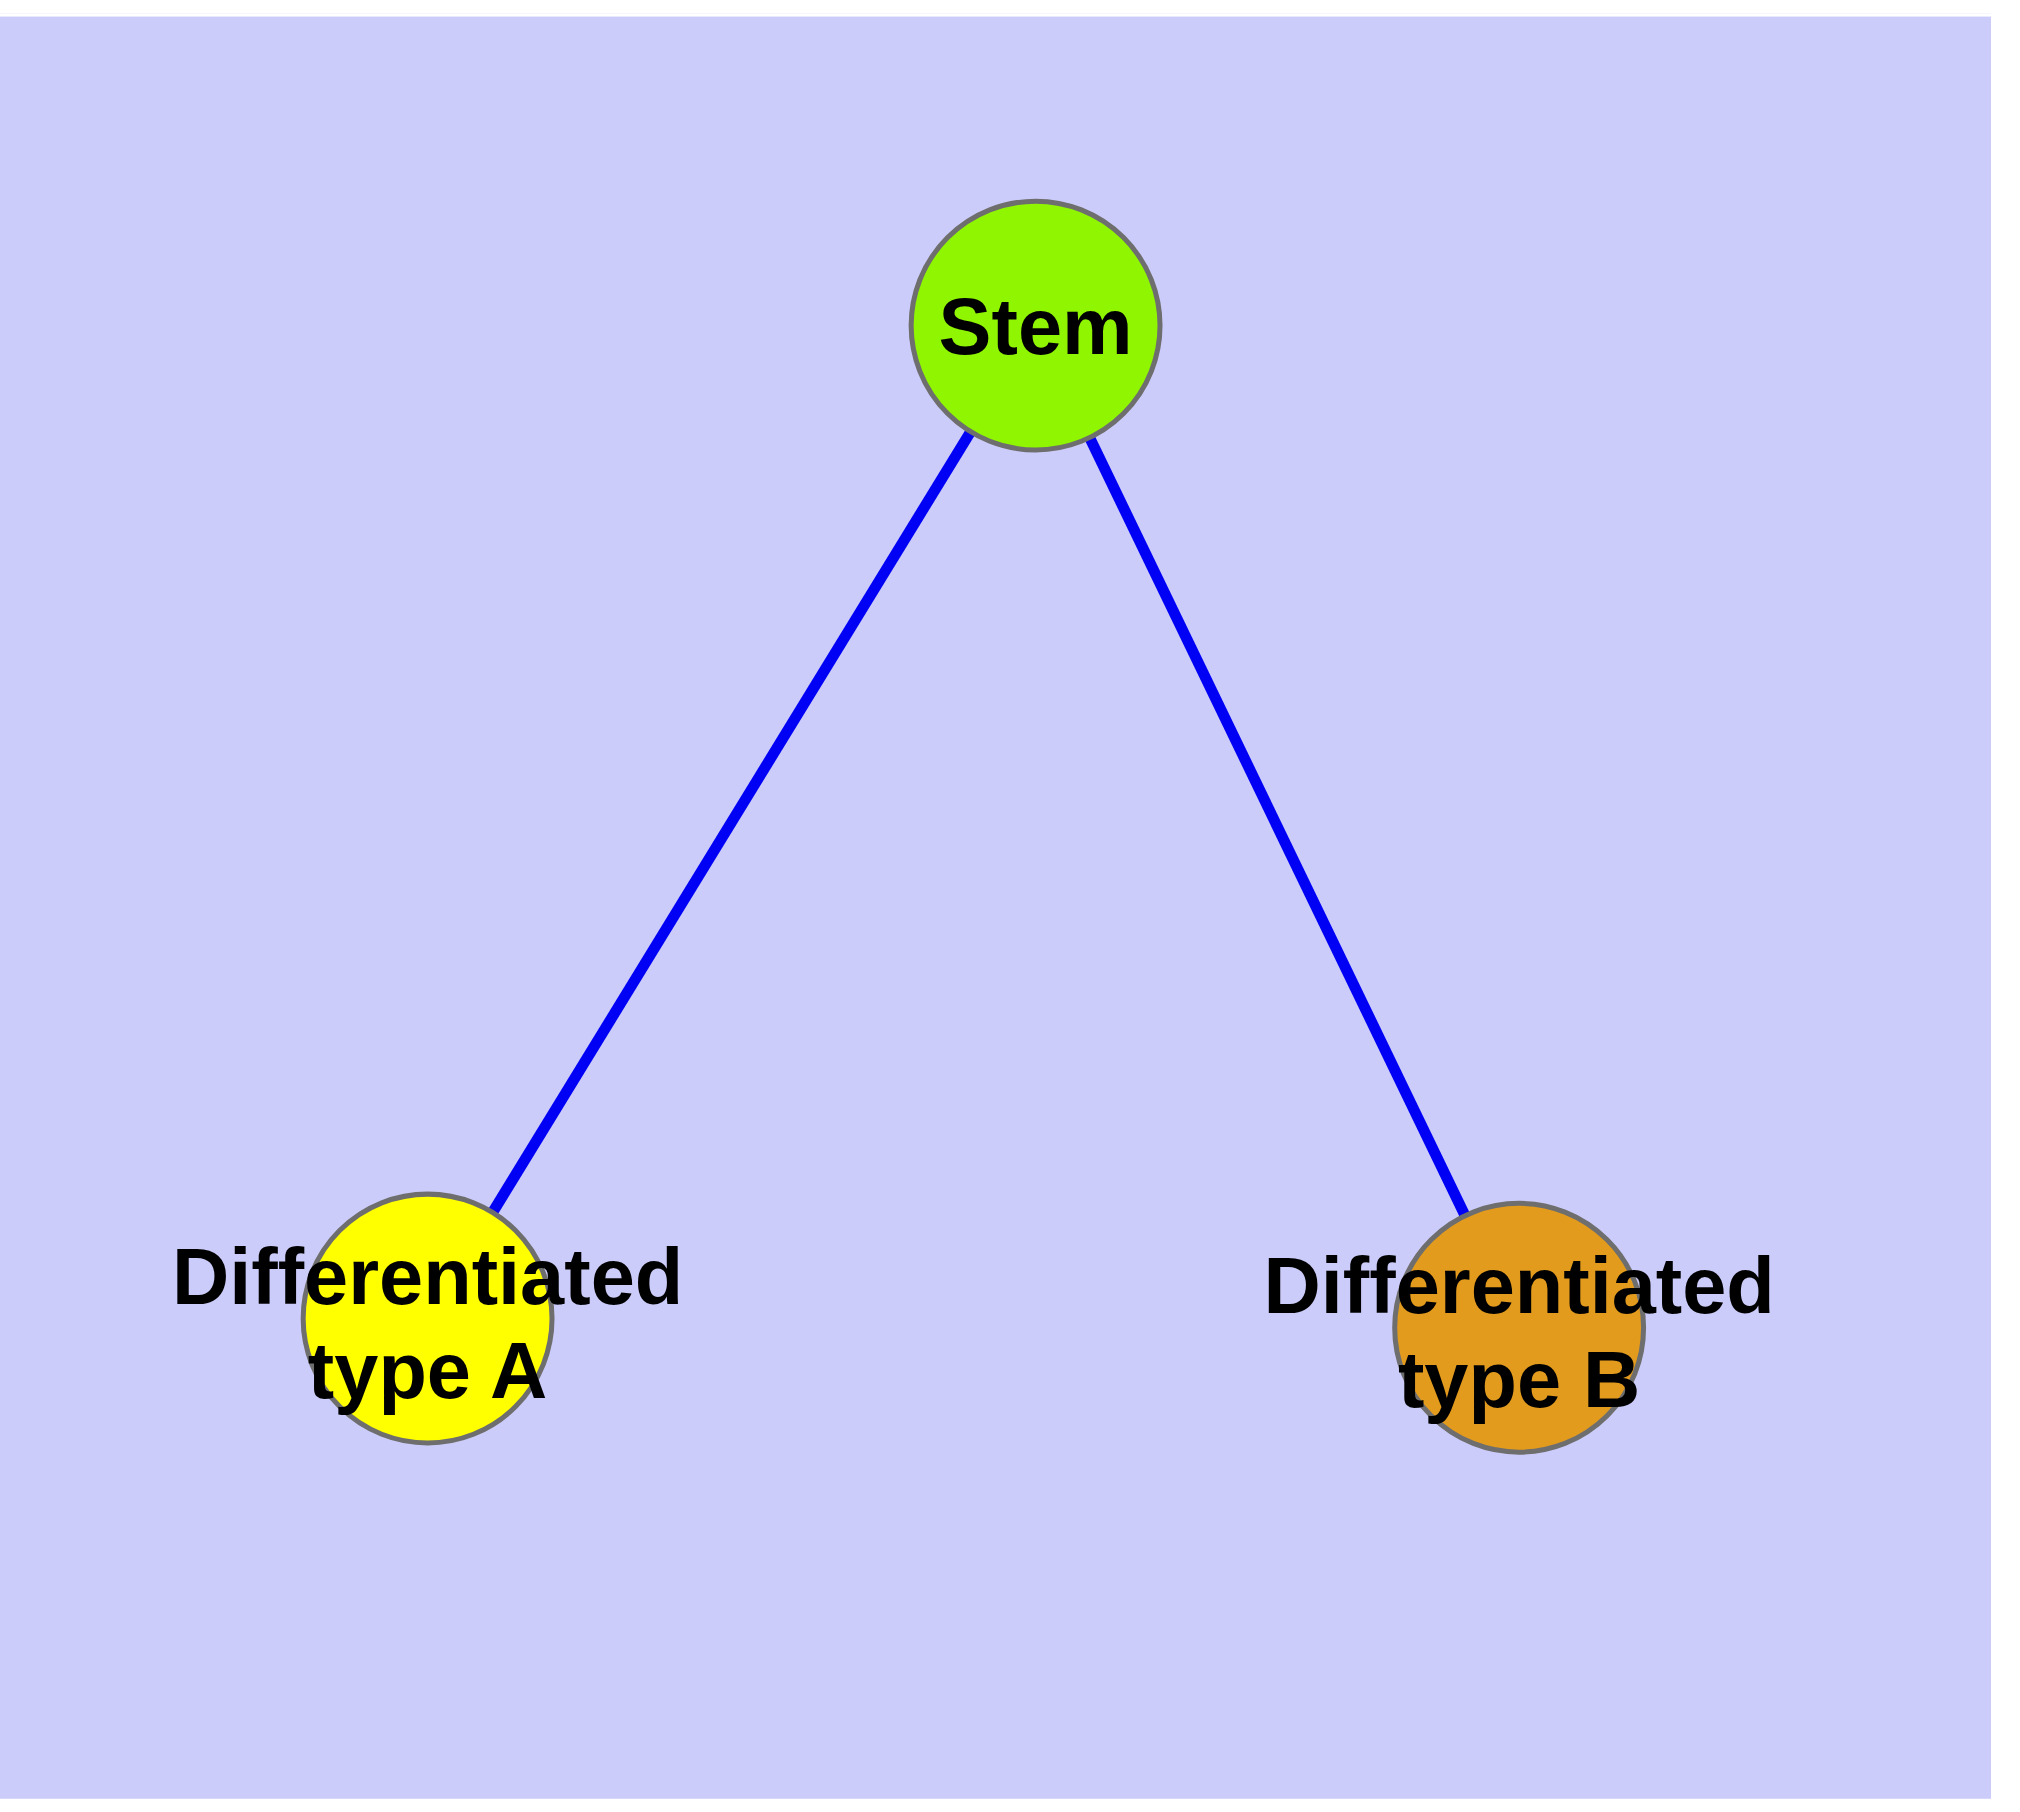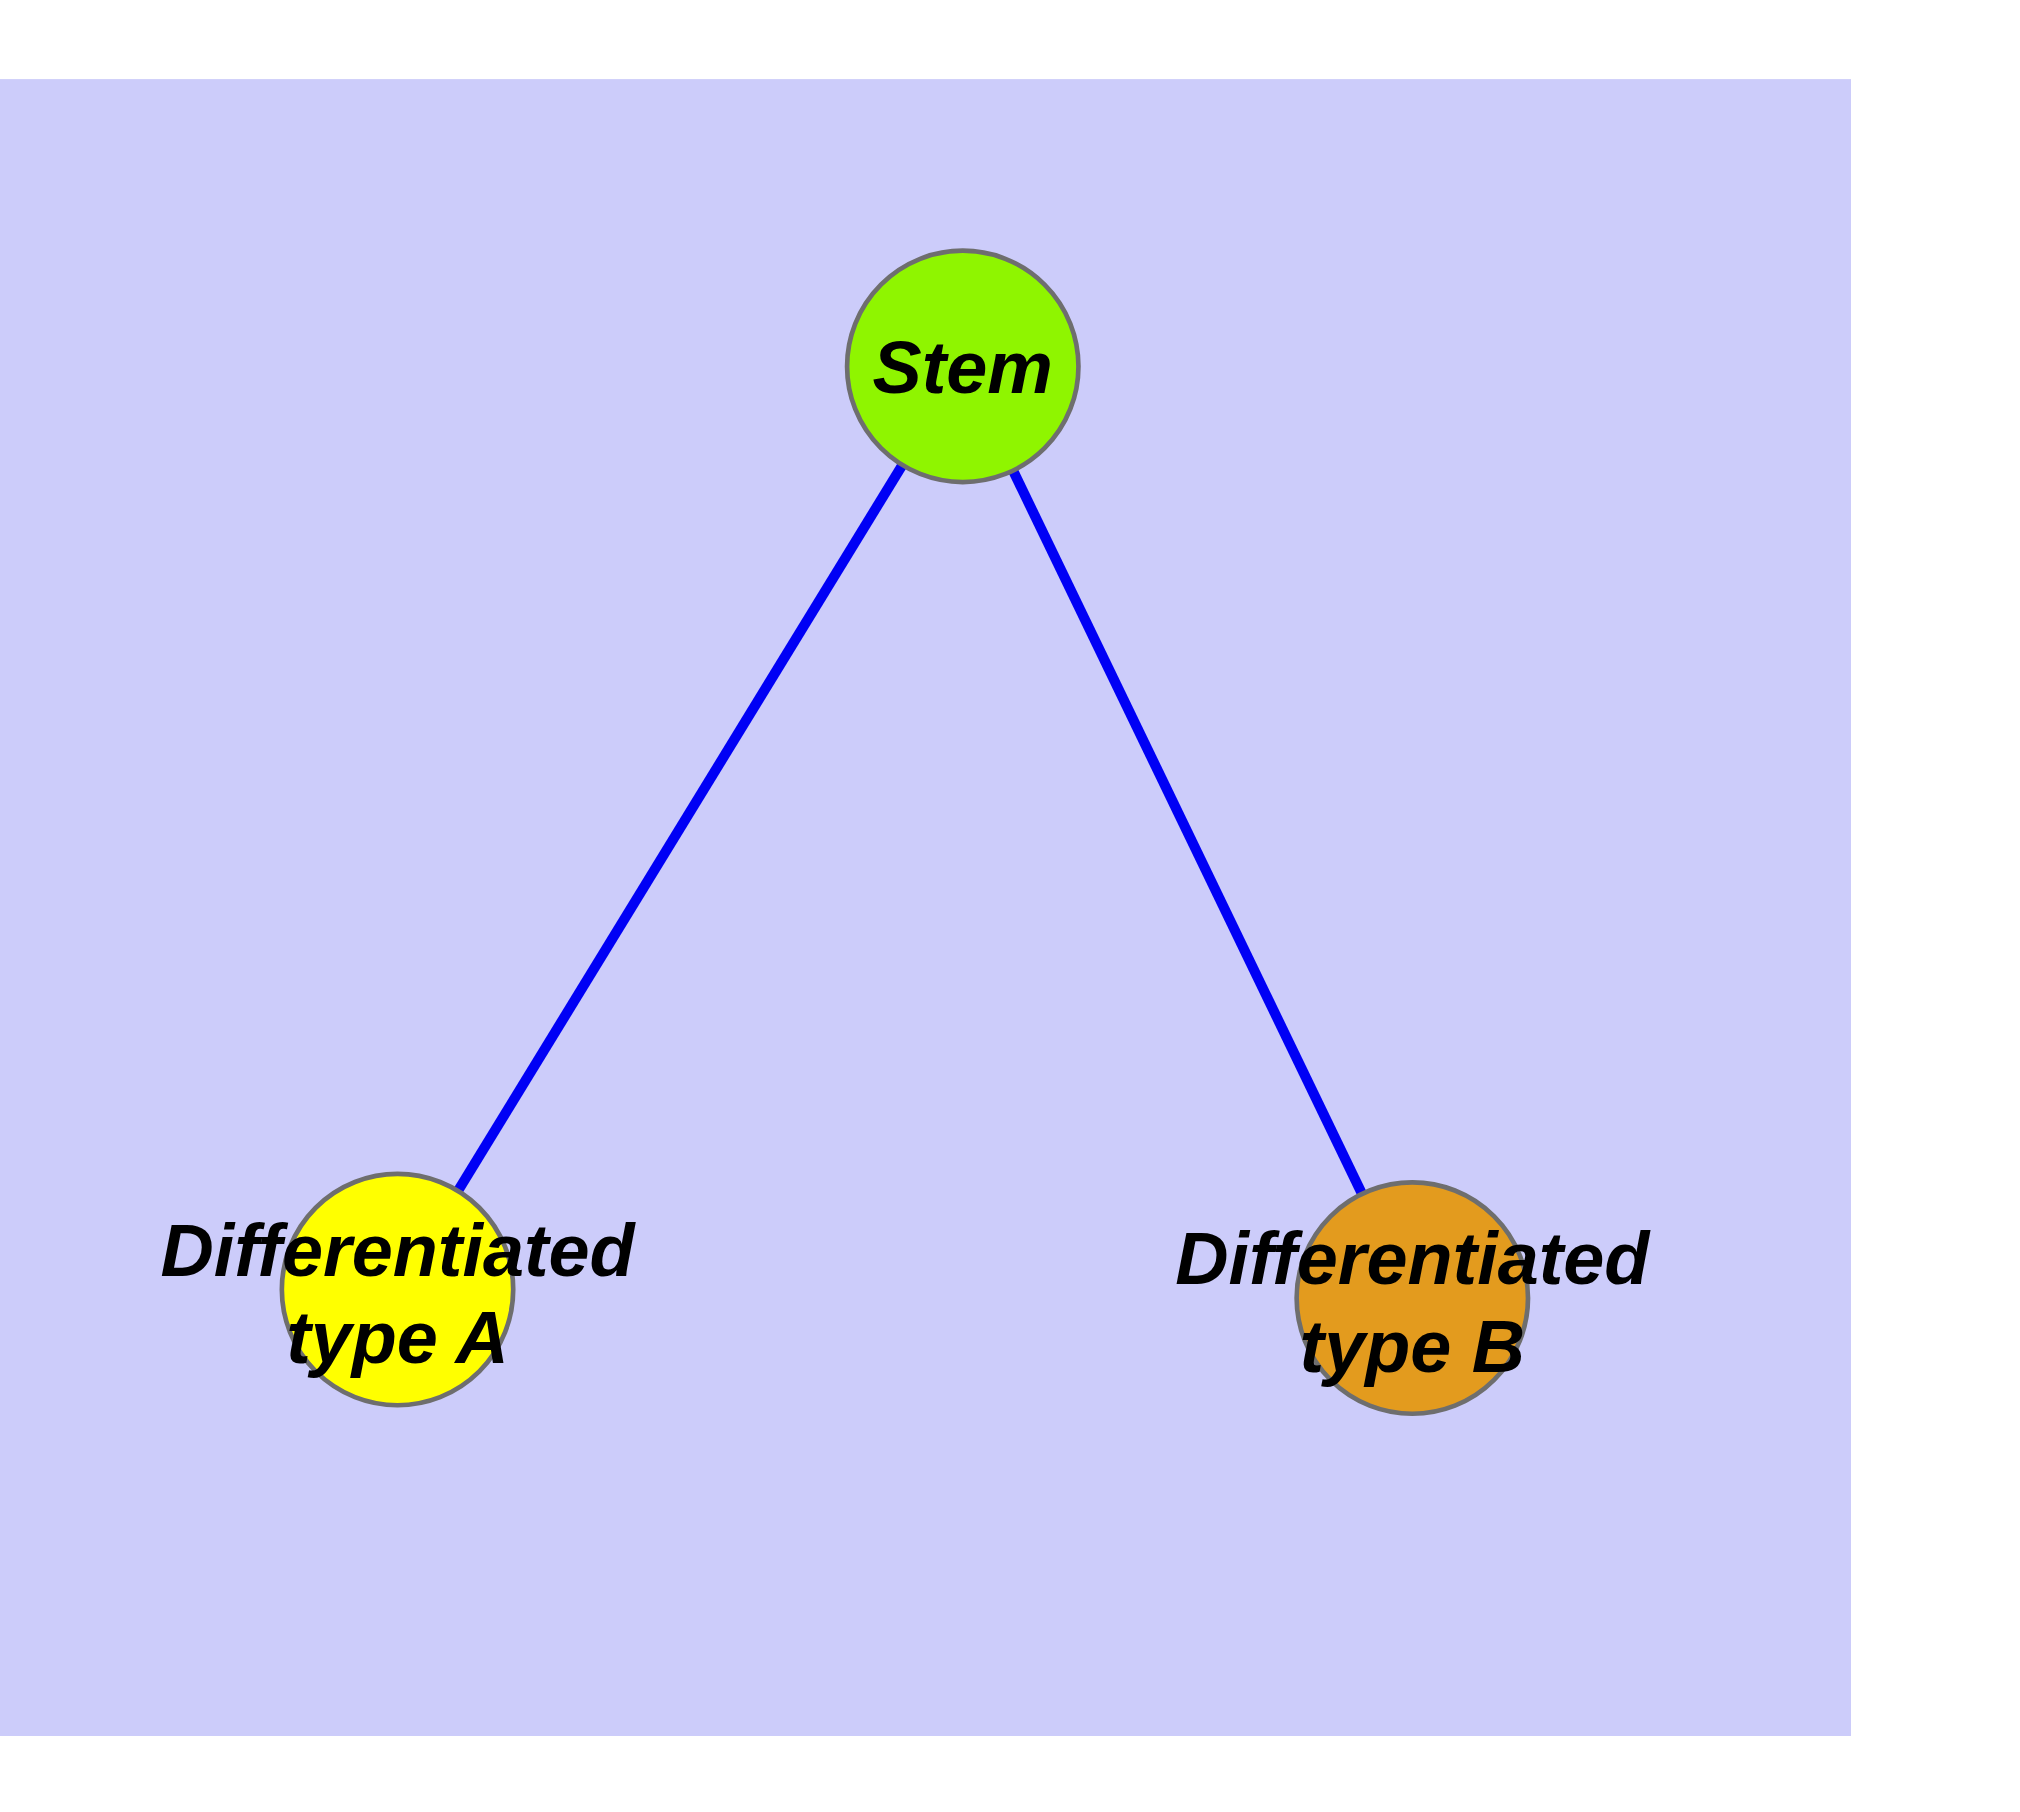--- a/index.html
+++ b/index.html
@@ -2,24 +2,23 @@
 <html style="font-size:13.6px"><head>
 <meta charset="utf-8">
 <style>
   html, body {
     margin: 0;
     padding: 0;
     background: #ffffff;
   }
   .stage {
     position: relative;
-    width: 1851px;
+    width: 1991px;
     height: 1812px;
     overflow: hidden;
-    font-style: italic;
   }
   svg.graph {
     display: block;
     width: 100%;
     height: 100%;
   }
   .node-label {
     font-family: "Liberation Sans", "DejaVu Sans", sans-serif;
     font-weight: bold;
   }

